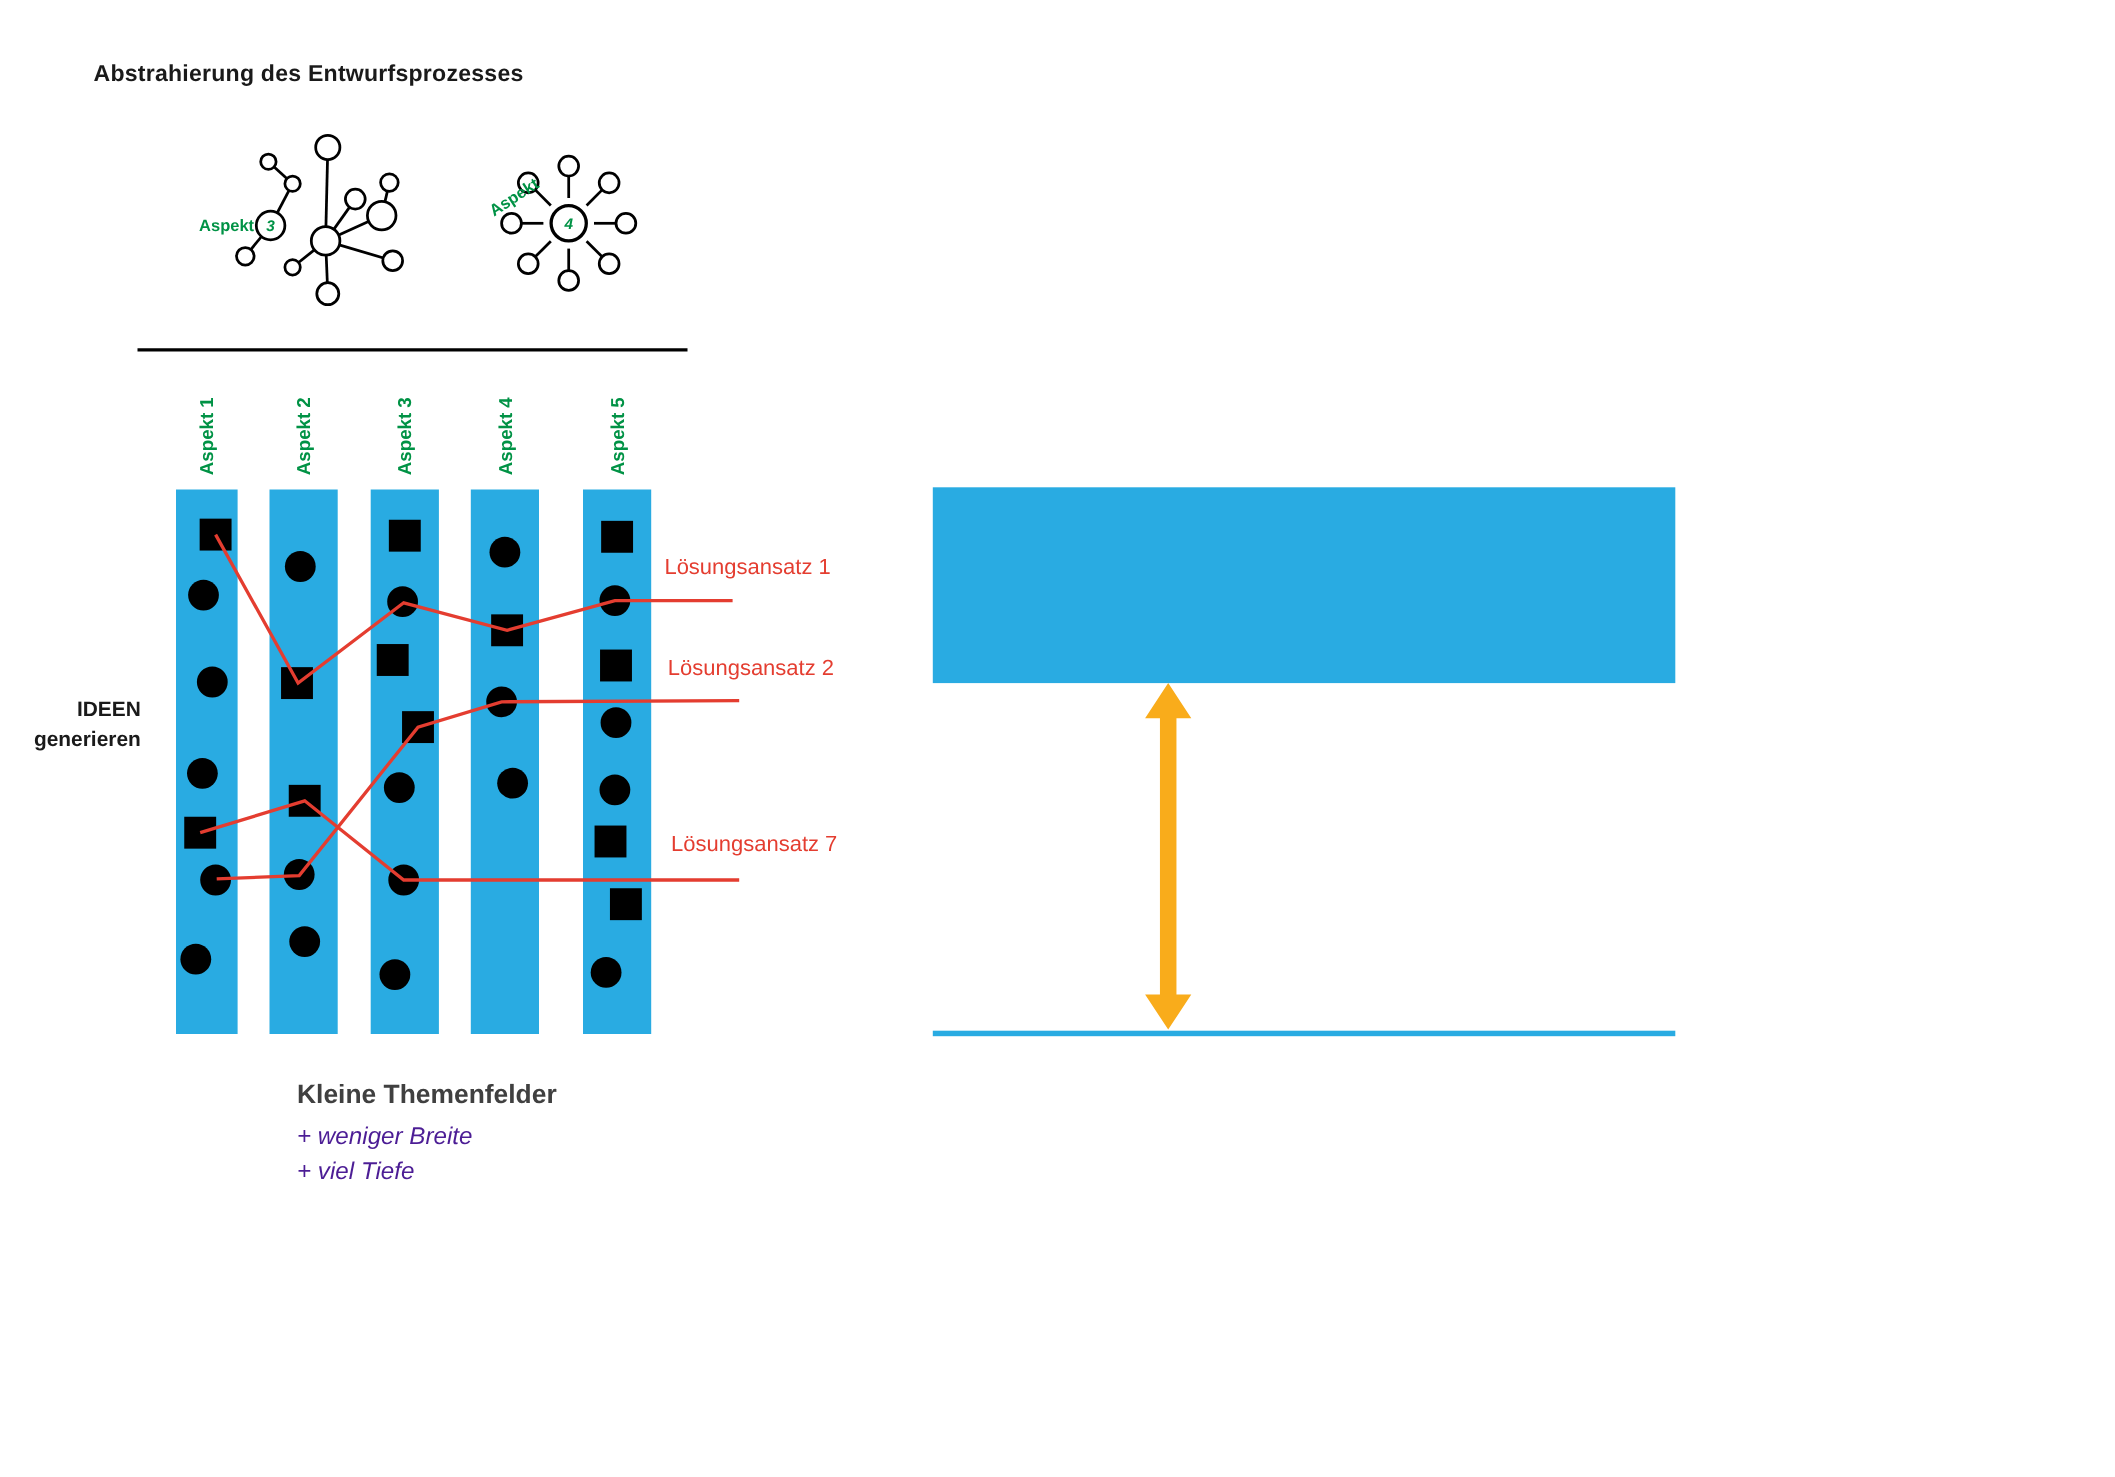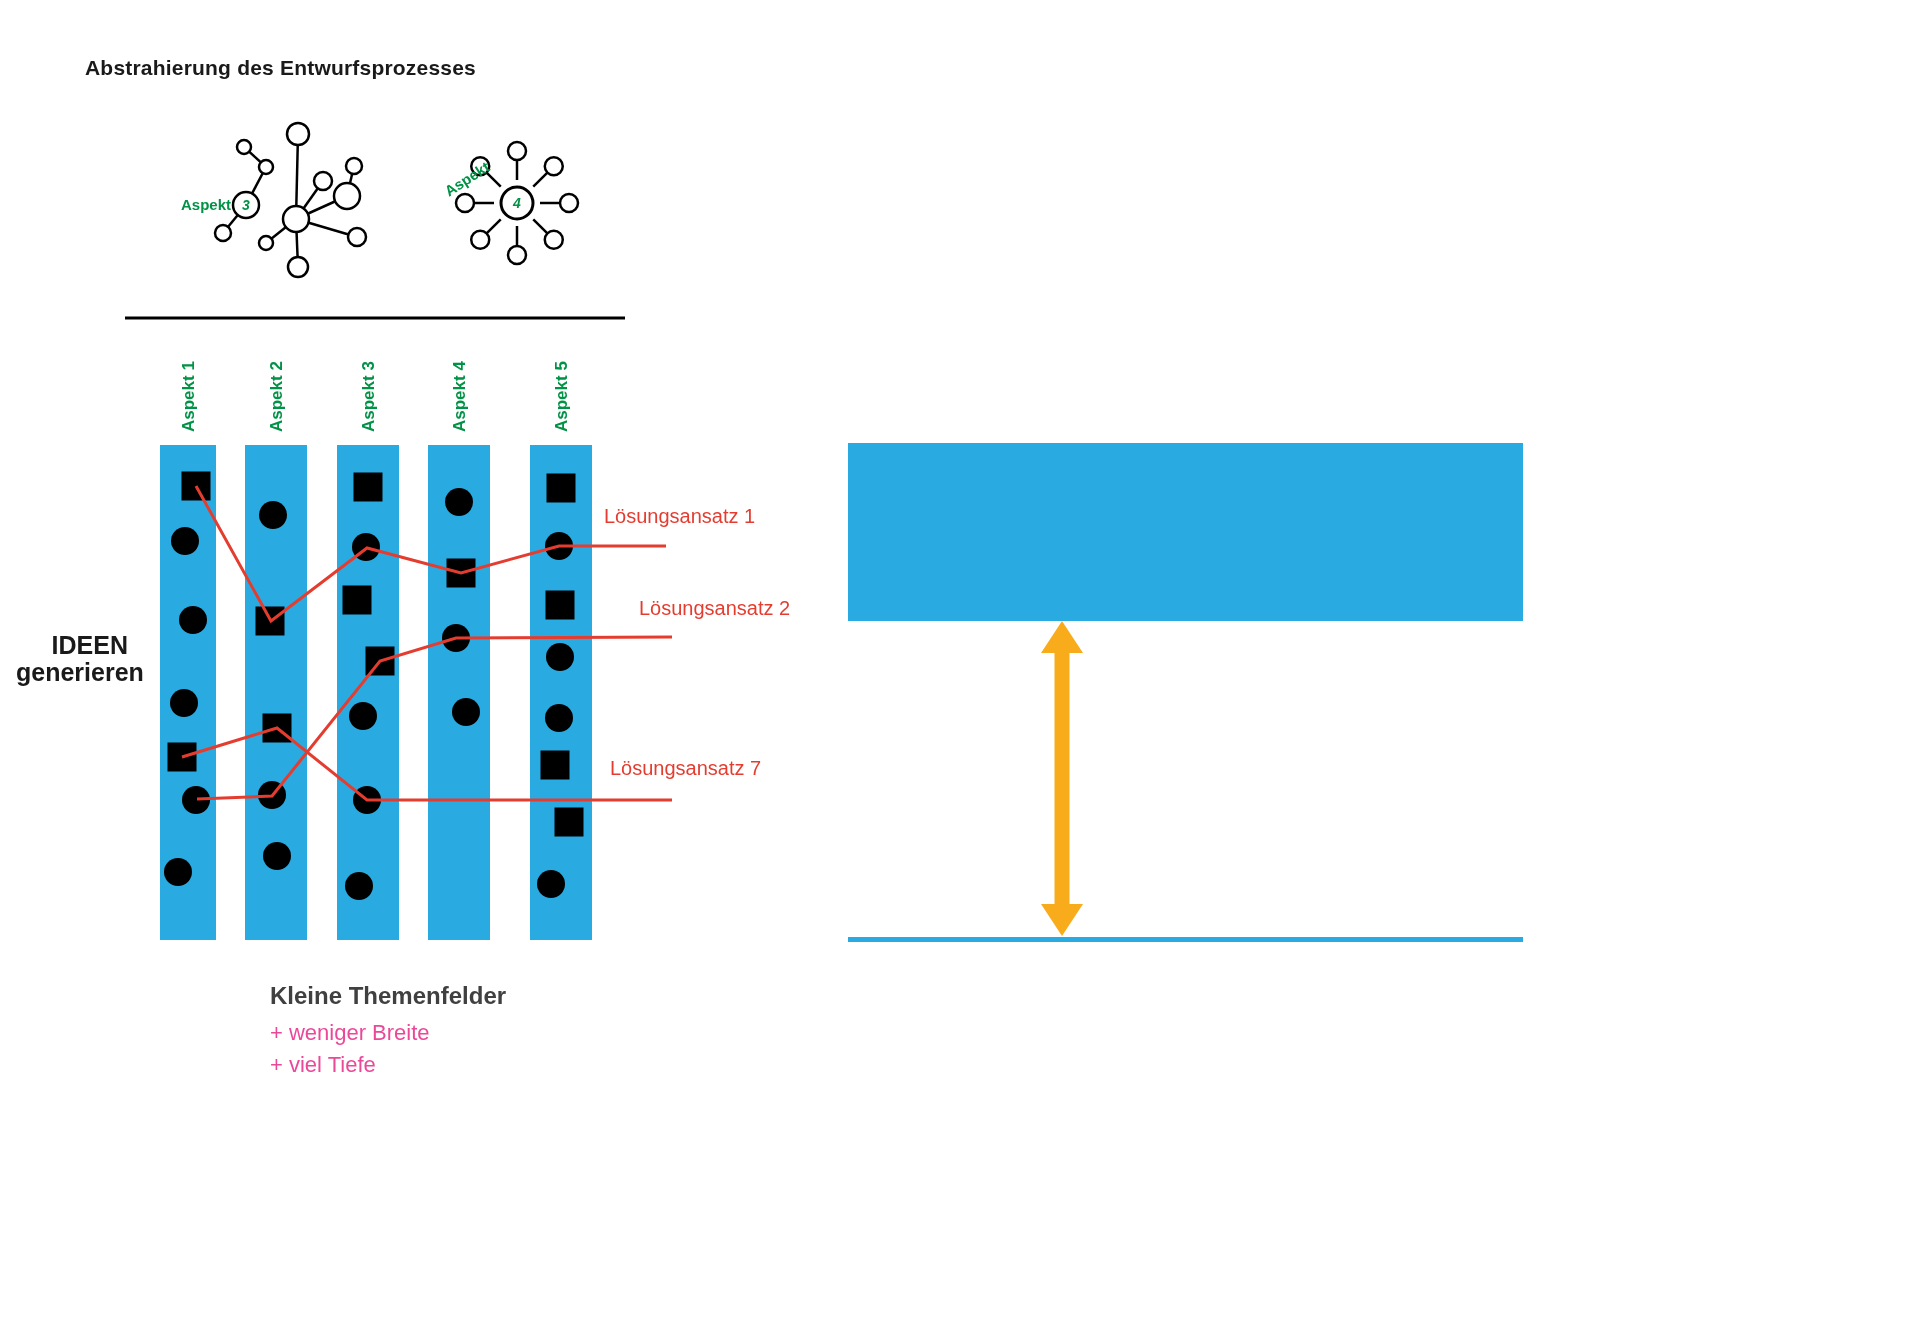--- a/index.html
+++ b/index.html
@@ -12,27 +12,27 @@
   .col-bar { position:absolute; }
   .marker { position:absolute; background:#000; transform:translate(-50%,-50%); }
   .marker.circle { width:28px; height:28px; border-radius:50%; }
   .marker.square { width:29px; height:29px; }
 
   #overlay { position:absolute; left:0; top:0; width:1923px; height:1343px; pointer-events:none; }
 
   #labels { position:absolute; inset:0;padding-left:16px; }
   .sol-label { position:absolute; font-size:20px; white-space:nowrap; }
 
-  .ideen { position:absolute; left:16px; top:632px; width:112px; text-align:right; font-weight:bold; font-size:25px; line-height:27px; color:#1a1a1a; }
+  .ideen { position:absolute; left:16px; top:632px; width:112px; text-align:right; font-weight:bold; font-size:19px; line-height:27px; color:#1a1a1a; }
 
   .caption { position:absolute; }
   .caption-left { left:270px; top:982px; }
   .caption-right { left:978px; top:979px; }
   .cap-title { font-size:24px; font-weight:bold; color:#404040; margin-bottom:7px; }
-  .cap-line { font-size:22px; color:#ec4899; line-height:32px; }
+  .cap-line { font-size:22px; color:#4c1d95; line-height:32px;font-style:italic; }
 
   .big-rect { position:absolute; }
   .thin-line { position:absolute; }
 </style>
 </head>
 <body>
 
 <div class="canvas">
 
   <div class="page-title">Abstrahierung des Entwurfsprozesses</div>
@@ -131,21 +131,21 @@
       <text x="465" y="432" transform="rotate(-90 465 432)" fill="#009245" font-size="17" font-weight="bold">Aspekt 4</text>
       <text x="567" y="432" transform="rotate(-90 567 432)" fill="#009245" font-size="17" font-weight="bold">Aspekt 5</text>
       <polyline points="196,486 271,621 367,548 461,573 559,546 666,546" fill="none" stroke="#E43D30" stroke-width="3"></polyline>
       <polyline points="197,799 272,796 380,661 456,638 672,637" fill="none" stroke="#E43D30" stroke-width="3"></polyline>
       <polyline points="182,757 277,728 367,800 672,800" fill="none" stroke="#E43D30" stroke-width="3"></polyline>
       <polygon points="1062,621 1083,653 1069.5,653 1069.5,904 1083,904 1062,936 1041,904 1054.5,904 1054.5,653 1041,653" fill="#F9AC1B"></polygon>
     </svg>
 
   <div id="labels">
       <div class="sol-label" style="left: 604px; top: 505px; color: rgb(228, 61, 48);">Lösungsansatz 1</div>
-      <div class="sol-label" style="left: 607px; top: 597px; color: rgb(228, 61, 48); margin-left: 32px;">Lösungsansatz 2</div>
+      <div class="sol-label" style="left: 607px; top: 597px; color: rgb(228, 61, 48);">Lösungsansatz 2</div>
       <div class="sol-label" style="left: 610px; top: 757px; color: rgb(228, 61, 48);">Lösungsansatz 7</div>
     </div>
 
   <div class="ideen">
     <div>IDEEN</div>
     <div>generieren</div>
   </div>
 
   <div class="big-rect" id="big-rect" style="left: 848px; top: 443px; width: 675px; height: 178px; background: rgb(41, 171, 226);"></div>
   <div class="thin-line" id="thin-line" style="left: 848px; top: 937px; width: 675px; height: 5px; background: rgb(41, 171, 226);"></div>

